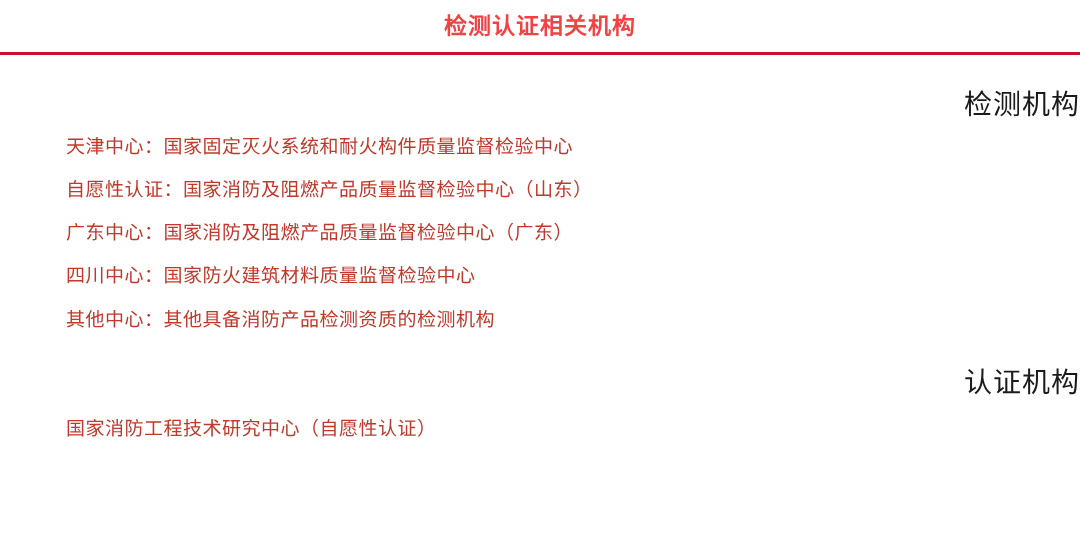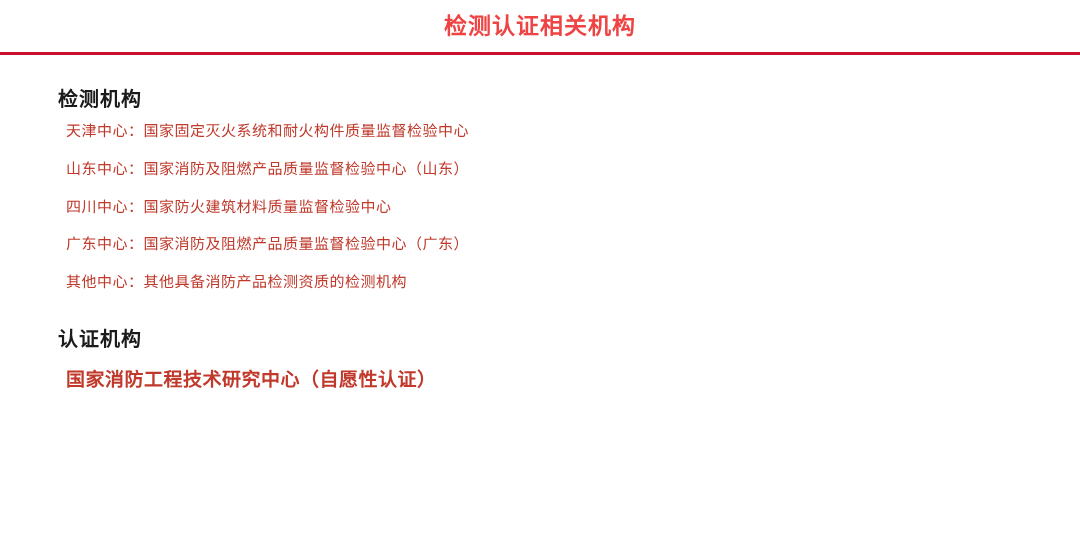--- a/index.html
+++ b/index.html
@@ -39,76 +39,75 @@
   .title-rule {
     width: 100%;
     height: 3px;
     background: #c8102e;
   }
   .content {
     padding: 30px 0 0 58px;
     box-sizing: border-box;
   }
   .section-heading {
-    font-size: 20px;
-    font-weight: bold;
+    font-size: 28px;
+    font-weight: normal;
     color: #1b1b1b;
     letter-spacing: 1px;
     margin: 0 0 10px 0;
     line-height: 1.4;
+    text-align: right;
   }
   .section-heading.second {
     margin-top: 31px;
   }
   .item-list {
     margin: 0;
     padding: 0;
     list-style: none;
   }
   .item {
-    font-size: 15px;
+    font-size: 19px;
     color: #c0392b;
     line-height: 1.32;
     margin: 0 0 18px 8px;
     letter-spacing: 0.5px;
     white-space: nowrap;
-    font-family: Liberation Mono, monospace;
   }
   .item:last-child {
     margin-bottom: 0;
   }
   .cert-item {
     font-size: 19px;
     color: #c0392b;
     letter-spacing: 0.5px;
     margin: 14px 0 0 8px;
     line-height: 1.32;
     white-space: nowrap;
-    font-weight: bold;
   }
 </style>
 </head>
 <body>
 
 <div class="slide">
 
   <div class="title-bar">
     <div class="slide-title">检测认证相关机构</div>
   </div>
   <div class="title-rule"></div>
 
   <div class="content">
 
     <h2 class="section-heading">检测机构</h2>
 
     <ul class="item-list">
       <li class="item">天津中心：国家固定灭火系统和耐火构件质量监督检验中心</li>
-      <li class="item">山东中心：国家消防及阻燃产品质量监督检验中心（山东）</li>
+      <li class="item">自愿性认证：国家消防及阻燃产品质量监督检验中心（山东）</li>
+      <li class="item">广东中心：国家消防及阻燃产品质量监督检验中心（广东）</li>
       <li class="item">四川中心：国家防火建筑材料质量监督检验中心</li>
-      <li class="item">广东中心：国家消防及阻燃产品质量监督检验中心（广东）</li>
       <li class="item">其他中心：其他具备消防产品检测资质的检测机构</li>
     </ul>
 
     <h2 class="section-heading second">认证机构</h2>
 
     <ul class="item-list">
       <li class="cert-item">国家消防工程技术研究中心（自愿性认证）</li>
     </ul>
 
   </div>

